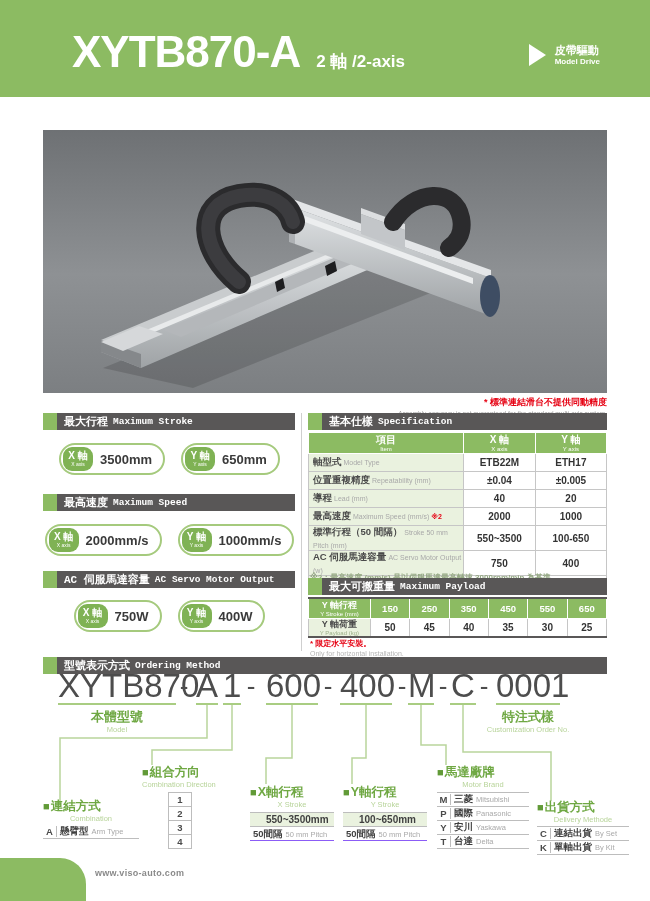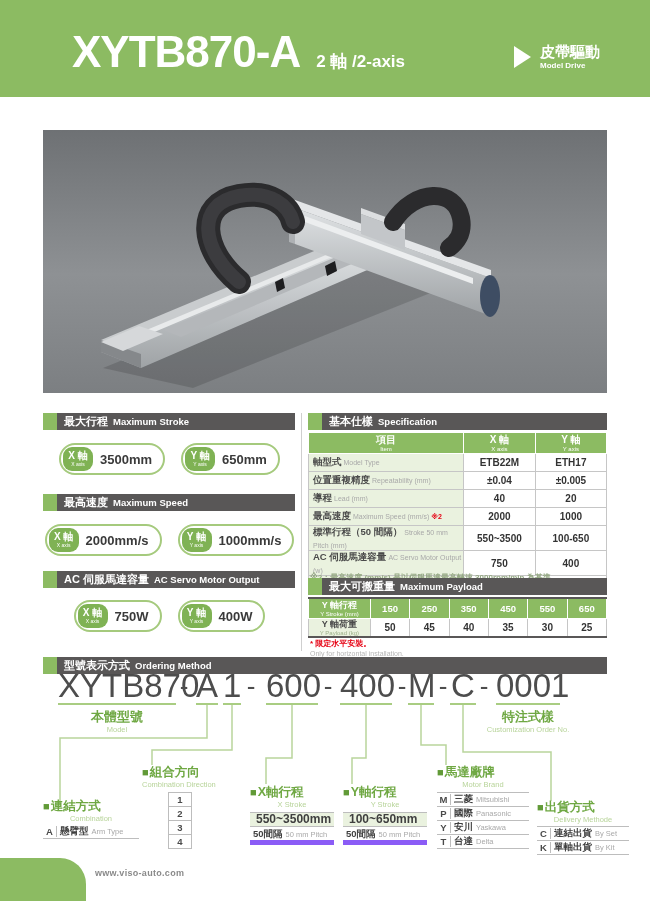--- a/index.html
+++ b/index.html
@@ -6,36 +6,36 @@
   body{width:650px;height:901px;font-family:"Liberation Sans","DejaVu Sans",sans-serif;-webkit-font-smoothing:antialiased;}
   #page{position:relative;width:650px;height:901px;background:#fff;overflow:hidden;}
 
   
   .hdr{position:absolute;left:0;top:0;width:650px;height:97px;background:#8CBB62;}
   .hdr-title{position:absolute;left:72px;top:30px;display:flex;align-items:baseline;gap:16px;color:#fff;}
   .hdr-title h1{margin:0;font-size:44px;font-weight:bold;letter-spacing:-1px;line-height:1;}
   .hdr-sub{font-size:17px;font-weight:bold;}
   .hdr-right{position:absolute;right:50px;top:44px;display:flex;align-items:center;gap:9px;color:#fff;}
   .tri{width:0;height:0;border-left:17px solid #fff;border-top:11px solid transparent;border-bottom:11px solid transparent;}
-  .drive-zh{font-size:15px;font-weight:bold;line-height:1.1;}
+  .drive-zh{font-size:11px;font-weight:bold;line-height:1.1;}
   .drive-en{font-size:8px;font-weight:bold;}
 
   
   .photo{position:absolute;left:43px;top:130px;width:564px;height:263px;}
 
   
   .cap-left{position:absolute;left:43px;top:396px;}
   .cap-left .zh{font-size:10.5px;font-weight:bold;color:#3f3f3f;}
   .cap-left .en{font-size:6.5px;color:#9f9f9f;margin-top:1px;}
   .cap-right{position:absolute;right:43px;top:396px;text-align:right;}
   .cap-right .zh{font-size:9px;font-weight:bold;color:#E60012;}
   .cap-right .en{font-size:6.5px;color:#9f9f9f;margin-top:1px;}
 
   
-  .bar{background:#595757;color:#fff;height:17px;display:flex;align-items:center;}
+  .bar{background:#595757;color:#fff;height:17px;display:flex;align-items:center;font-family:Liberation Mono, monospace;}
   .bar .sq{width:14px;height:17px;background:#8CBB62;margin-right:7px;flex:none;}
   .bar .zh{font-size:11px;font-weight:bold;}
   .bar .en{font-size:9.5px;font-weight:bold;margin-left:5px;}
 
   
   .col-left{position:absolute;left:43px;top:413px;width:253px;height:240px;}
   .col-right{position:absolute;left:308px;top:413px;width:299px;height:245px;}
   .vdiv{position:absolute;left:301px;top:413px;width:1px;height:238px;background:#cfcfcf;}
 
   .pill-row{position:absolute;left:0;width:253px;display:flex;justify-content:center;gap:16px;}
@@ -90,22 +90,22 @@
   .oblock .t-zh{font-size:12.5px;font-weight:bold;color:#6FA843;line-height:1.1;white-space:nowrap;}
   .oblock .t-zh .bull{color:#619A37;font-size:11px;margin-right:1px;}
   .oblock .t-en{font-size:7.5px;color:#B8D49A;text-align:center;line-height:1.3;white-space:nowrap;}
   .orow{display:flex;align-items:center;border-bottom:1px solid #bdbdbd;height:13px;background:#fff;}
   .orow:first-child{border-top:1px solid #bdbdbd;}
   .orow .code{width:13px;text-align:center;font-size:9.5px;font-weight:bold;color:#4a4a4a;border-right:1px solid #bdbdbd;flex:none;}
   .orow .rzh{font-size:9.5px;font-weight:bold;color:#3f3f3f;margin-left:3px;white-space:nowrap;}
   .orow .ren{font-size:7.5px;color:#a9a9a9;margin-left:3px;white-space:nowrap;}
   .dircell{width:22px;height:13px;border:1px solid #bdbdbd;border-top:none;text-align:center;font-size:9.5px;font-weight:bold;color:#4a4a4a;line-height:13px;background:#fff;}
   .dircell:first-child{border-top:1px solid #bdbdbd;}
-  .srow1{height:13px;background:#EAF2DF;border-top:1px solid #bdbdbd;border-bottom:1px solid #bdbdbd;font-size:12px;font-weight:bold;color:#3f3f3f;line-height:13px;padding-left:6px;}
-  .srow2{height:13px;border-bottom:5px solid #8b5cf6;font-size:9.5px;font-weight:bold;color:#3f3f3f;line-height:13px;padding-left:3px;background:#fff;}
+  .srow1{height:13px;background:#EAF2DF;border-top:1px solid #bdbdbd;border-bottom:1px solid #bdbdbd;font-size:10px;font-weight:bold;color:#3f3f3f;line-height:13px;padding-left:16px;}
+  .srow2{height:13px;border-bottom:1px solid #8b5cf6;font-size:9.5px;font-weight:bold;color:#3f3f3f;line-height:13px;padding-left:3px;background:#fff;}
   .srow2 .pen{font-size:7.5px;color:#a9a9a9;font-weight:normal;margin-left:3px;}
 
   
   .foot-tab{position:absolute;left:0;top:858px;width:86px;height:43px;background:#8CBB62;border-top-right-radius:26px;}
   .foot-url{position:absolute;left:95px;top:868px;font-size:9px;font-weight:bold;color:#8a8a8a;letter-spacing:.3px;}
 </style>
 </head>
 <body>
 
 <div id="page">
@@ -162,20 +162,24 @@
 
     <path d="M 196,152 C 158,120 152,74 196,66 C 228,60 246,76 250,92" fill="none" stroke="#2b2b2d" stroke-width="24" stroke-linecap="round"></path>
     <path d="M 196,152 C 158,120 152,74 196,66 C 228,60 246,76 250,92" fill="none" stroke="#3c3c3f" stroke-width="14" stroke-linecap="round"></path>
 
     <path d="M 350,92 C 372,58 412,58 418,88 C 421,104 414,112 406,118" fill="none" stroke="#2b2b2d" stroke-width="18" stroke-linecap="round"></path>
 
     <polygon points="232,152 240,148 242,158 234,162" fill="#1e1e20"></polygon>
     <polygon points="282,136 292,131 294,141 284,146" fill="#1e1e20"></polygon>
   </svg>
 
+  <div class="cap-right">
+    <div class="zh">* 標準連結滑台不提供同動精度</div>
+    <div class="en">Assembly accuracy is not guaranteed for the standard multi-axis system.</div>
+  </div>
 
   <div class="vdiv"></div>
 
   <div class="col-left">
     <div class="bar" style="position:absolute;left:0;top:0;width:252px;">
       <span class="sq"></span>
       <span class="zh">最大行程</span>
       <span class="en">Maximum Stroke</span>
     </div>
     <div class="pill-row" style="top:30px;">

